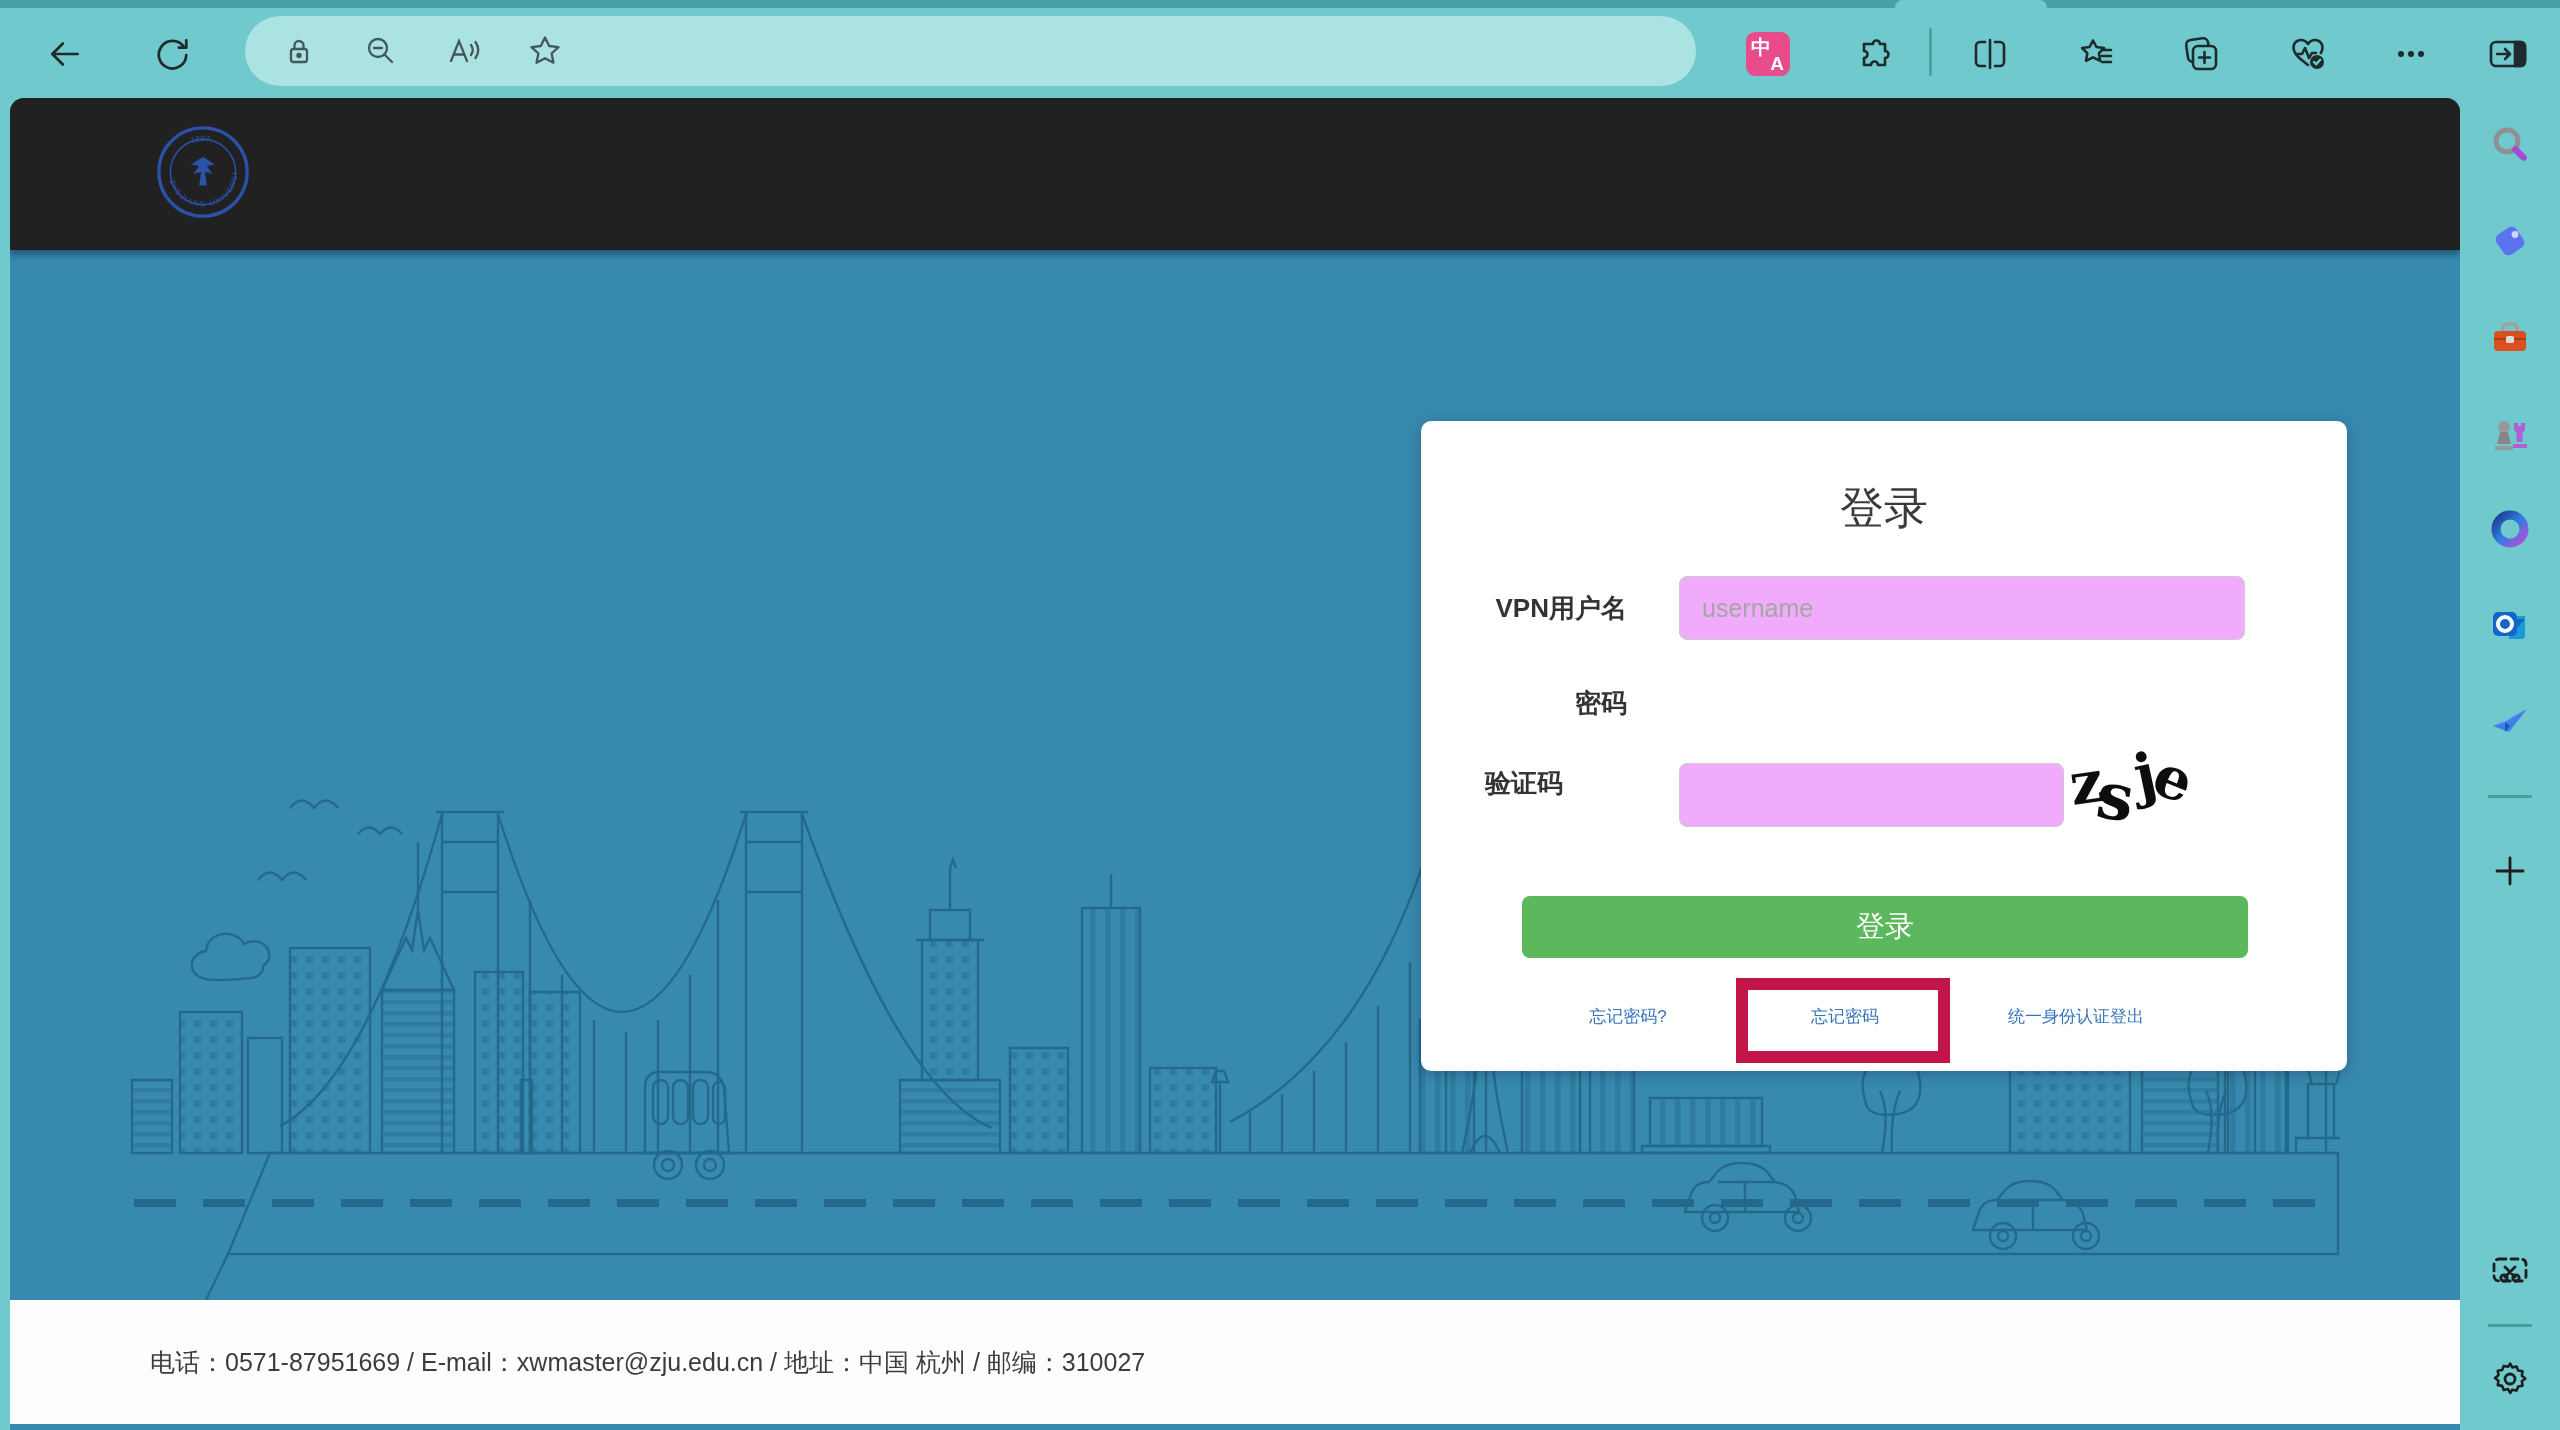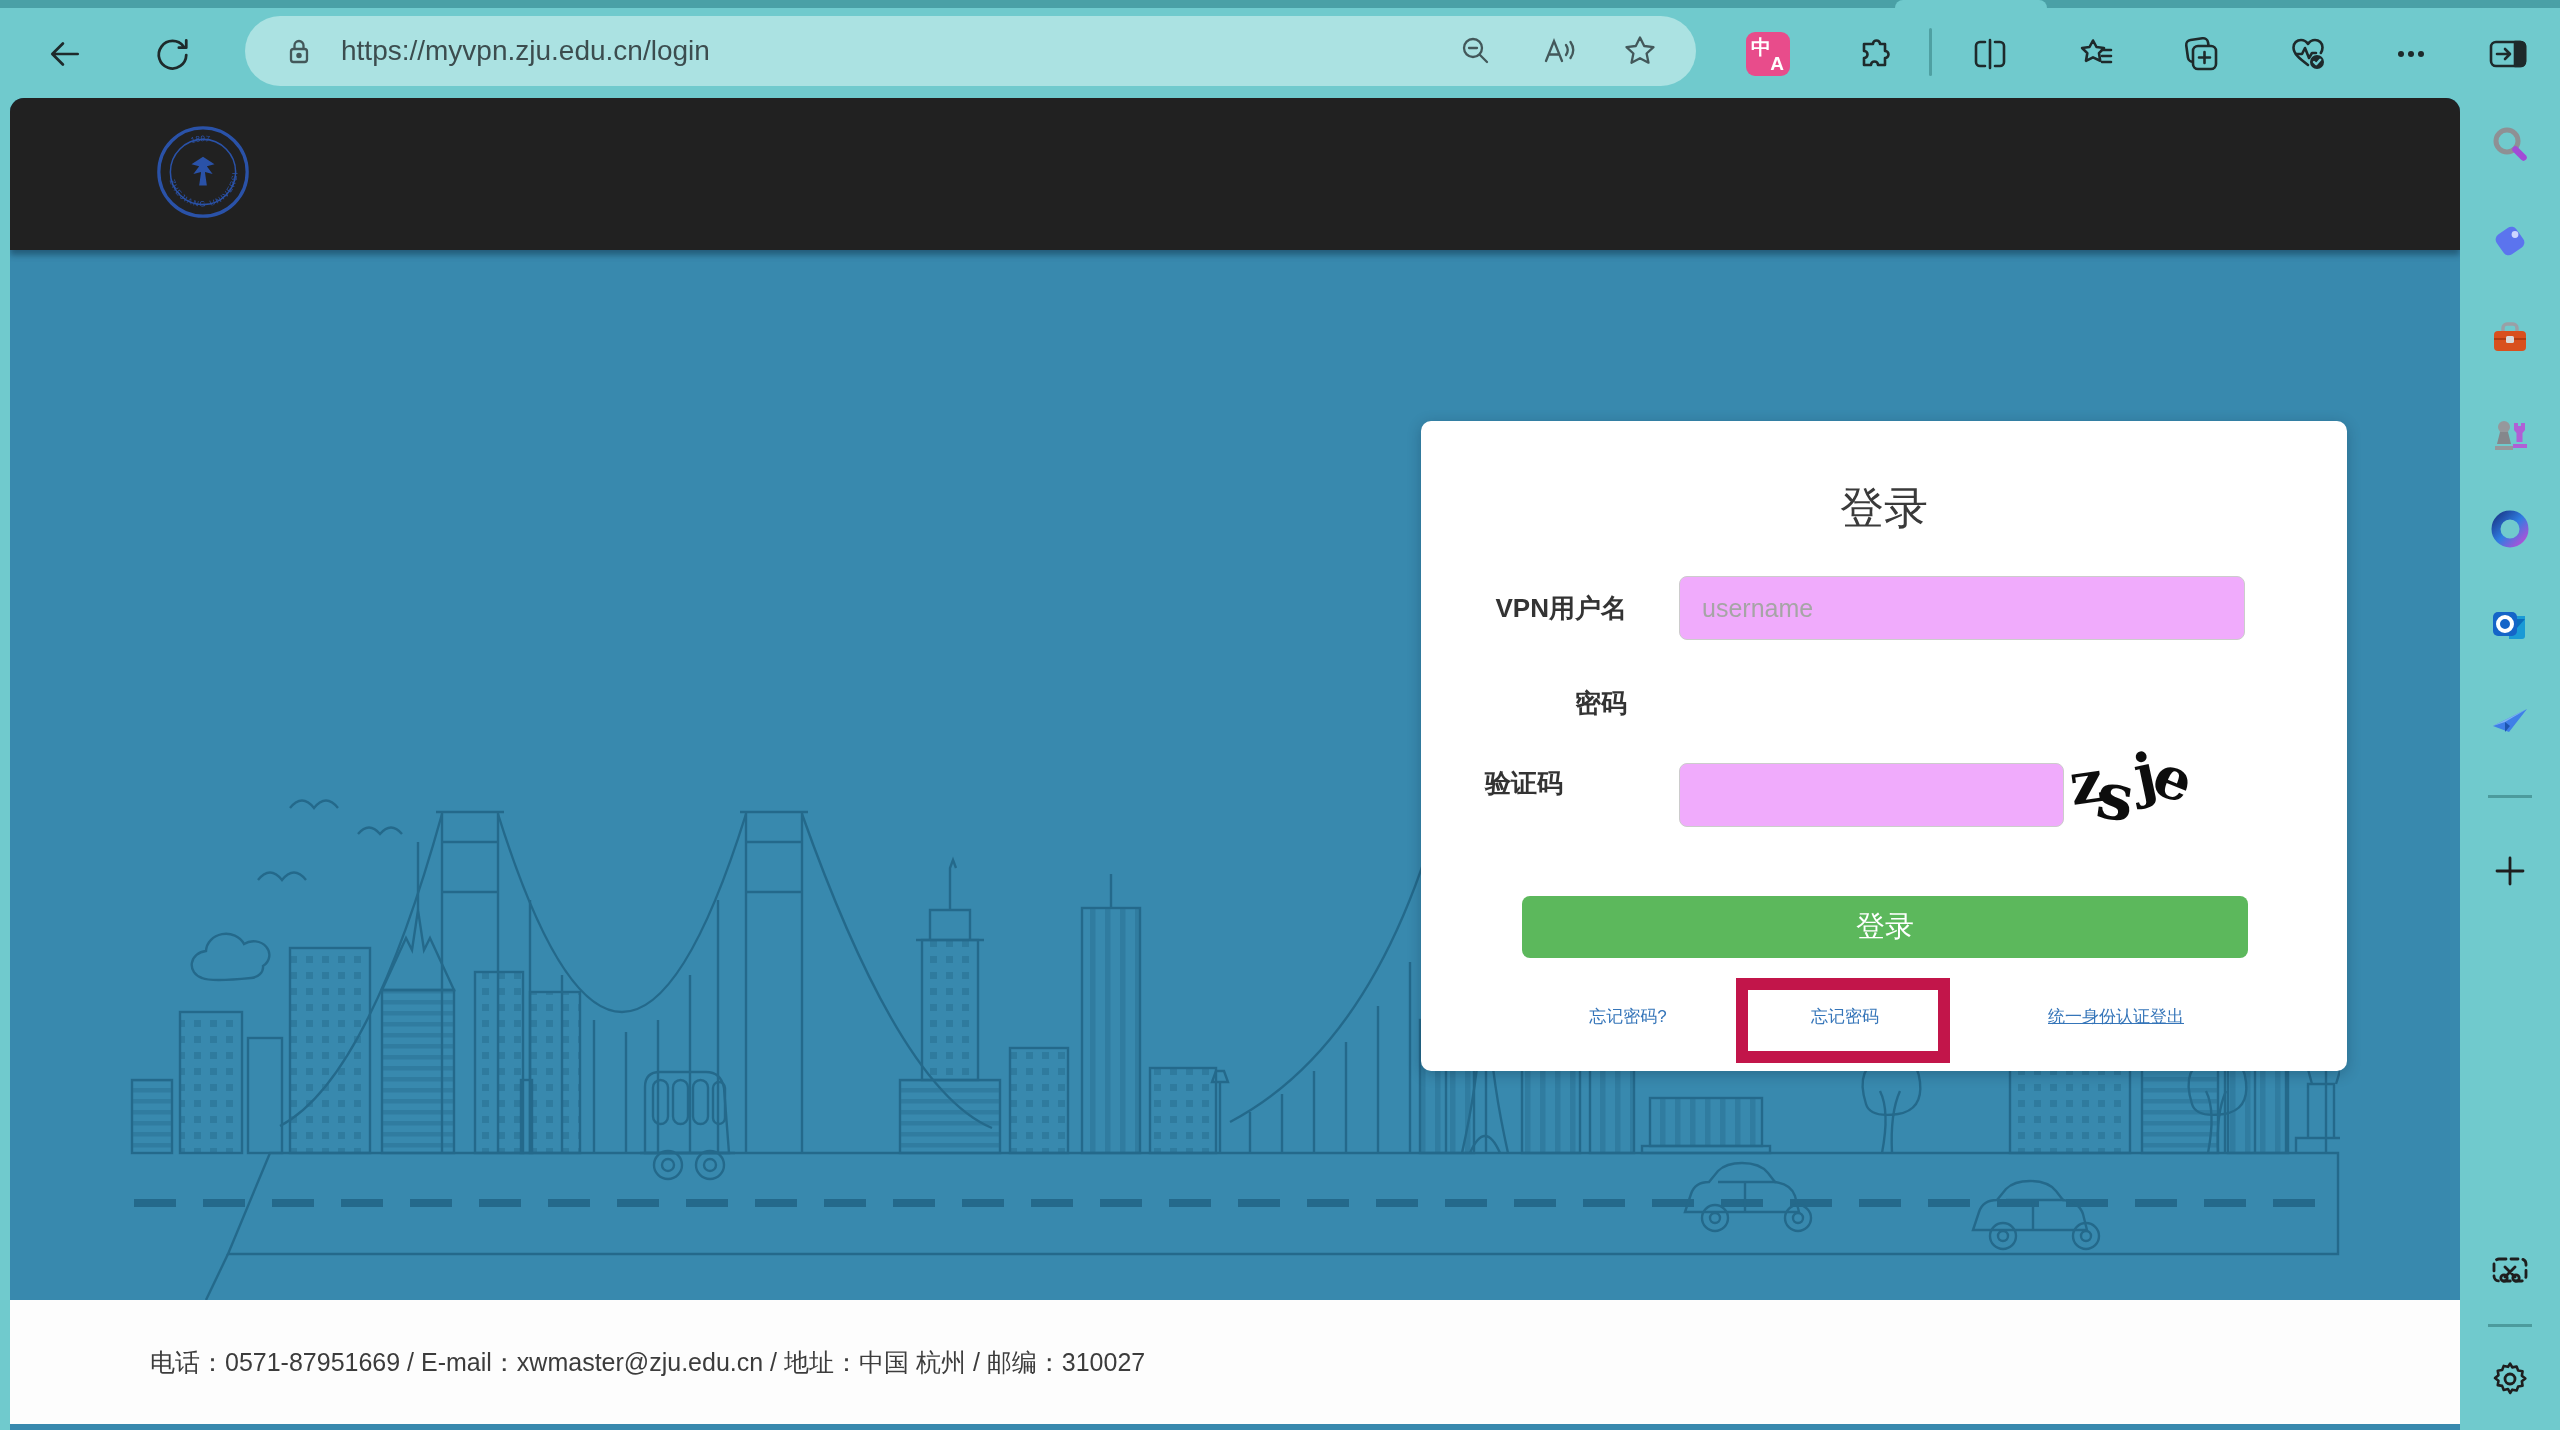--- a/index.html
+++ b/index.html
@@ -76,21 +76,20 @@
   </div>
 
   <div class="url-pill">
     <span class="pill-ic" style="margin-left:0;">
       <svg width="32" height="32" viewBox="0 0 32 32" fill="none" stroke="currentColor" stroke-width="2.3">
           <rect x="8" y="14" width="16" height="13" rx="2.5"></rect>
           <path d="M11.5 14v-3.5a4.5 4.5 0 0 1 9 0V14"></path>
           <circle cx="16" cy="20.5" r="1.6" fill="currentColor"></circle>
         </svg>
     </span>
-    <span class="url-text">https://myvpn.zju.edu.cn/login</span>
     <span class="pill-ic">
       <svg width="34" height="34" viewBox="0 0 34 34" fill="none" stroke="currentColor" stroke-width="2.3" stroke-linecap="round">
           <circle cx="14" cy="14" r="9"></circle>
           <path d="M21 21l7 7M10 14h8"></path>
         </svg>
     </span>
     <span class="pill-ic">
       <svg width="36" height="36" viewBox="0 0 36 36" fill="none" stroke="currentColor" stroke-width="2.3" stroke-linecap="round">
           <path d="M6 28 14 8l8 20M8.7 21.5h10.6"></path>
           <path d="M26 12q3.5 5 0 10M30.5 9q5.5 8 0 16"></path>
@@ -389,21 +388,21 @@
       <div class="f-label" style="top:250px;">密码</div>
 
       <div class="f-label" style="top:330px;text-align:center;">验证码</div>
       <input class="f-input" style="top: 342px; width: 385px;" type="text">
       <div class="captcha"><span class="c0">z</span><span class="c1">s</span><span class="c2">j</span><span class="c3">e</span></div>
 
       <button class="login-btn">登录</button>
 
       <a class="card-link" style="left:207px;">忘记密码?</a>
       <a class="card-link" style="left:424px;">忘记密码</a>
-      <a class="card-link" style="left:695px;text-decoration:underline;">统一身份认证登出</a>
+      <a class="card-link" style="left:655px;">统一身份认证登出</a>
 
       <div class="hl-box"></div>
     </div>
   </div>
 
   <div class="site-footer">
     <span class="footer-text">电话：0571-87951669 / E-mail：xwmaster@zju.edu.cn / 地址：中国 杭州 / 邮编：310027</span>
   </div>
 </div>
 

